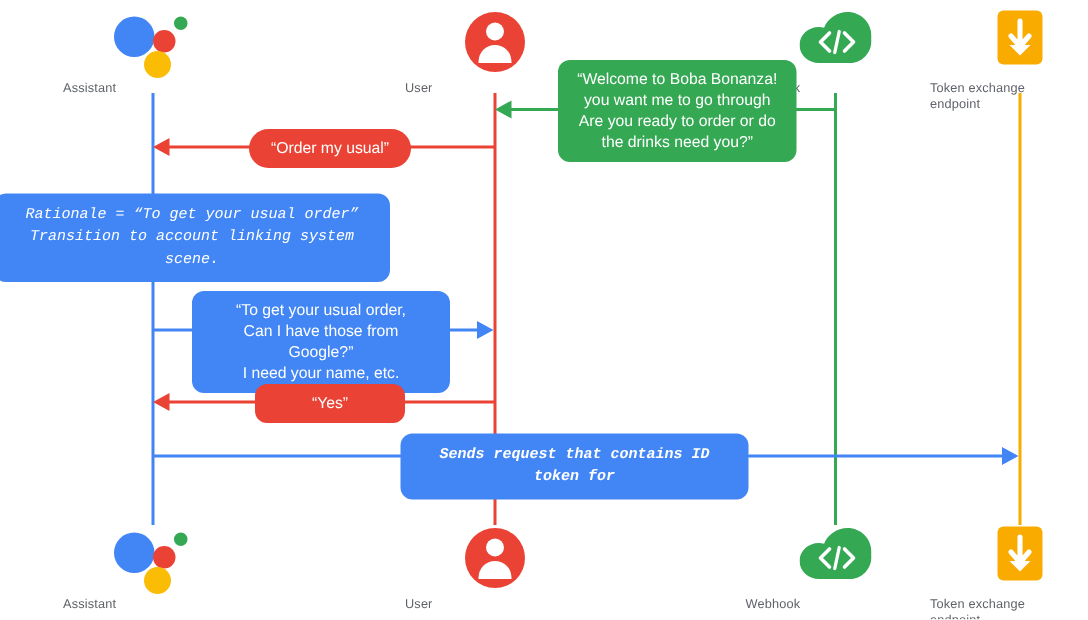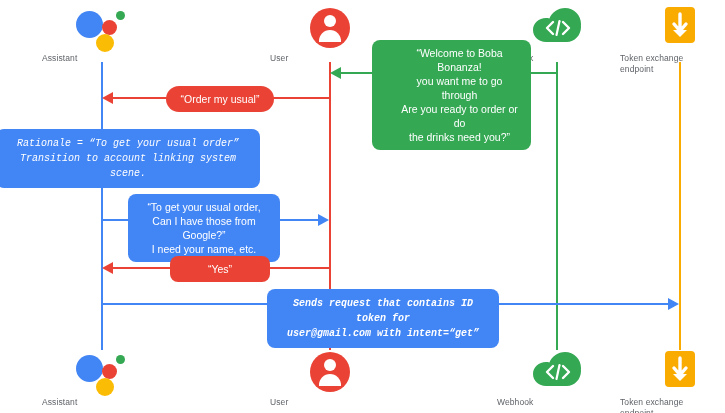--- a/index.html
+++ b/index.html
@@ -86,21 +86,21 @@
     line-height: 14px;
     padding: 6px 12px;
   }
   .bubble-mono {
     font-family: "Liberation Mono", monospace;
     font-style: italic;
     font-size: 10px;
     line-height: 15px;
     padding: 7px 10px;
   }
-  .b-green { background: #34A853; padding-left: 28px; }
+  .b-green { background: #34A853; }
   .b-red   { background: #EA4335; }
   .b-blue  { background: #4285F4; }
 </style>
 </head>
 <body>
 
 <div id="diagram">
 
   <div class="lifeline" style="left:101px; top:62px; height:288px; background:#4285F4;"></div>
   <div class="lifeline" style="left:329px; top:62px; height:288px; background:#EA4335;"></div>
@@ -165,37 +165,36 @@
     <div>“Order my usual”</div>
   </div>
 
   <div class="bubble b-blue bubble-mono" style="left:-4px; top:129px; width:264px;">
     <div>Rationale = “To get your usual order”</div>
     <div>Transition to account linking system scene.</div>
   </div>
 
   <div class="msg-line" style="left:102px; top:219px; width:222px; background:#4285F4;"></div>
   <div class="arrowhead" style="left:318px; top:214px; border-left:11px solid #4285F4;"></div>
-  <div class="bubble b-blue bubble-sans" style="left:128px; top:194px; width:152px;">
+  <div class="bubble b-blue bubble-sans" style="left:128px; top:194px; width:172px;">
     <div>“To get your usual order,</div>
     <div>Can I have those from Google?”</div>
     <div>I need your name, etc.</div>
   </div>
 
   <div class="msg-line" style="left:108px; top:267px; width:222px; background:#EA4335;"></div>
   <div class="arrowhead" style="left:102px; top:262px; border-right:11px solid #EA4335;"></div>
   <div class="bubble b-red bubble-sans" style="left:170px; top:256px; width:100px;">
     <div>“Yes”</div>
   </div>
 
   <div class="msg-line" style="left:102px; top:303px; width:571px; background:#4285F4;"></div>
   <div class="arrowhead" style="left:668px; top:298px; border-left:11px solid #4285F4;"></div>
   <div class="bubble b-blue bubble-mono" style="left:267px; top:289px; width:232px;font-weight:bold;">
     <div>Sends request that contains ID token for</div>
-    <div>user@gmail.com with intent=“get”</div>
   </div>
 
   <div class="actor" style="left:42px; top:350px;">
     <div class="actor-icon">
       <span class="dot dot-blue"></span>
       <span class="dot dot-red"></span>
       <span class="dot dot-green"></span>
       <span class="dot dot-yellow"></span>
     </div>
     <div class="actor-label">Assistant</div>

